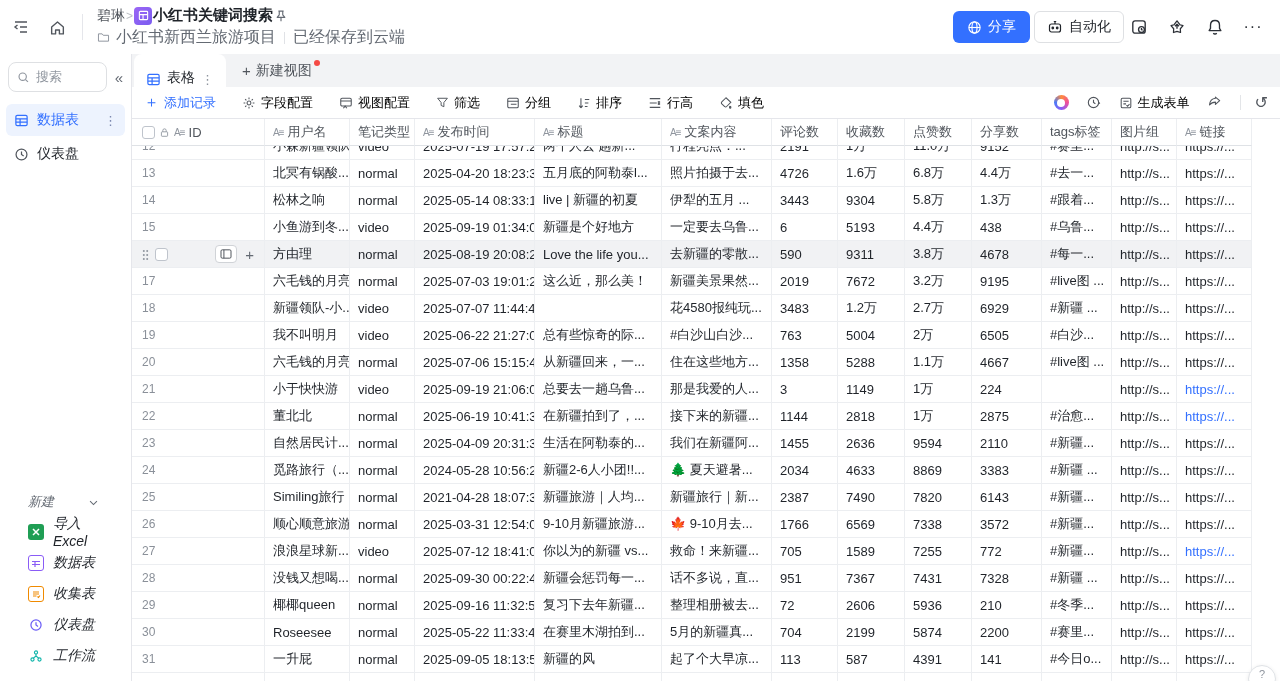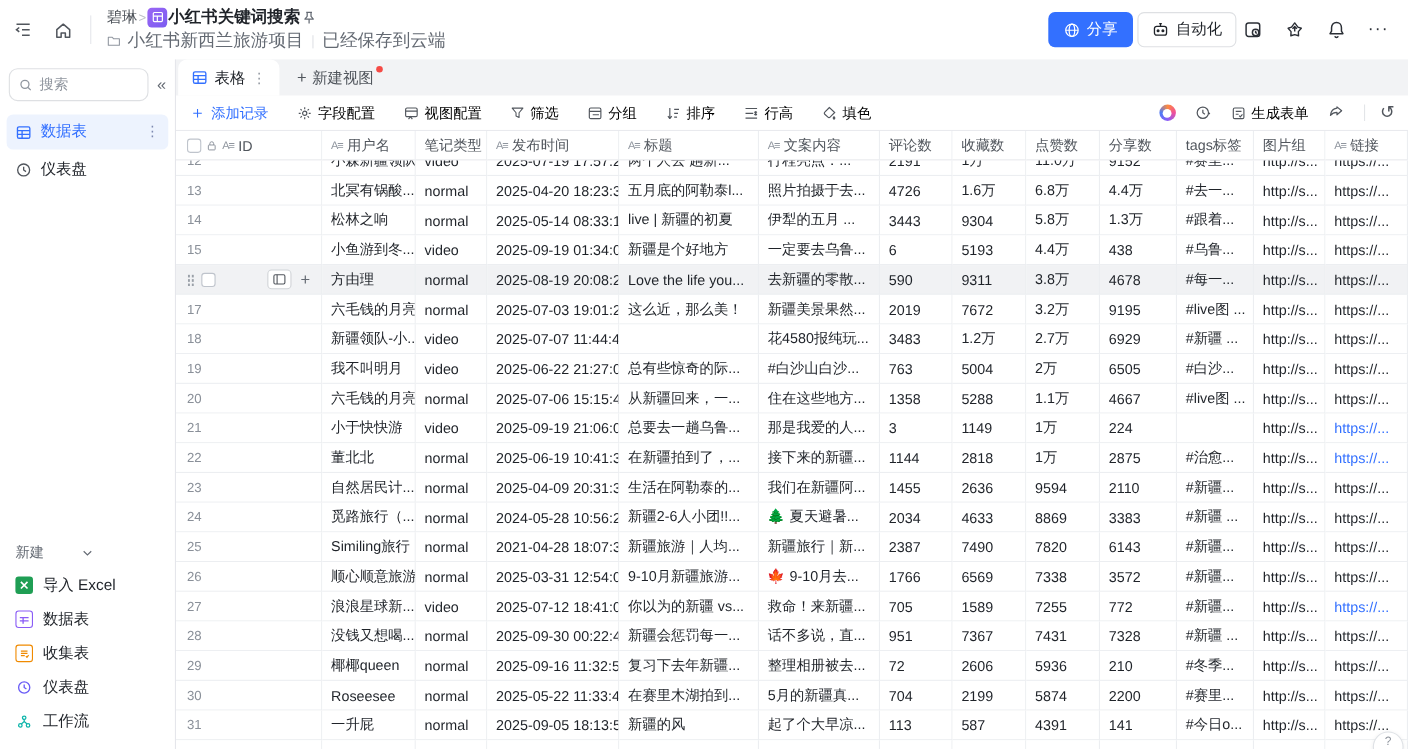--- a/index.html
+++ b/index.html
@@ -17,40 +17,40 @@
   .doc-icon { width:18px; height:18px; border-radius:4px; background:linear-gradient(135deg,#9b66f5,#7a5cf0); display:flex; align-items:center; justify-content:center; }
   .bc-title { font-size:15px; font-weight:bold; color:#1f2329; }
   .bc-row2 { display:flex; align-items:center; gap:6px; font-size:16px; color:#646a73; }
   .bc-row2 .vsep { width:1px; height:12px; background:#e0e2e6; margin:0 2px; }
   .tb-right { display:flex; align-items:center; gap:4px; }
   .btn-share { display:flex; align-items:center; gap:6px; background:#3370ff; color:#fff; font-size:14px; padding:7px 14px; border-radius:6px; cursor:pointer; }
   .btn-auto { display:flex; align-items:center; gap:6px; background:#fff; border:1px solid #dee0e3; color:#1f2329; font-size:14px; padding:6px 12px; border-radius:6px; cursor:pointer;text-align:center; }
   .top-right-icons { display:flex; align-items:center; gap:16px; color:#2b2f36; }
 
   .body { display:flex; height:627px; }
-  .sidebar { width:160px; border-right:1px solid #e5e6eb; display:flex; flex-direction:column; background:#fff; flex-shrink:0; }
+  .sidebar { width:132px; border-right:1px solid #e5e6eb; display:flex; flex-direction:column; background:#fff; flex-shrink:0; }
   .search-row { display:flex; align-items:center; gap:6px; padding:8px 6px 8px 8px; }
   .search-box { flex:1; display:flex; align-items:center; gap:6px; height:30px; border:1px solid #dee0e3; border-radius:8px; padding:0 8px; color:#8f959e; }
   .search-box span { font-size:13px; }
   .collapse { color:#646a73; font-size:15px; cursor:pointer; padding:0 2px; }
   .nav { padding:4px 6px; display:flex; flex-direction:column; gap:2px; }
   .nav-item { height:32px; display:flex; align-items:center; gap:8px; padding:0 8px; border-radius:6px; font-size:14px; color:#1f2329; cursor:pointer; }
   .nav-item.active { background:#edf3fe; color:#3370ff; }
   .nav-item .grow { flex:1; }
   .dots-v { color:#7d89b0; font-size:13px; letter-spacing:0; }
   .side-spacer { flex:1; }
-  .new-section { padding:4px 6px 10px; }
+  .new-section { padding:4px 20px 10px;font-style:italic; }
   .new-head { height:28px; display:flex; align-items:center; padding:0 8px; font-size:13px; color:#646a73; cursor:pointer; }
   .new-head .chev { margin-left:34px; color:#646a73; }
   .new-item { height:31px; display:flex; align-items:center; gap:9px; padding:0 8px; border-radius:6px; font-size:14px; color:#1f2329; cursor:pointer; }
   .mini-ic { width:16px; height:16px; border-radius:3px; display:flex; align-items:center; justify-content:center; flex-shrink:0; }
 
   .main { flex:1; display:flex; flex-direction:column; min-width:0; }
   .tabstrip { height:33px; background:#f2f3f5; display:flex; align-items:flex-end; }
-  .tab-active { height:33px; background:#fff; border-radius:8px 8px 0 0; display:flex; align-items:center; gap:6px; padding:0 12px; font-size:14px; margin-left:2px; cursor:pointer; }
+  .tab-active { height:33px; background:#fff; border-radius:8px 8px 0 0; display:flex; align-items:flex-end; gap:6px; padding:0 12px; font-size:14px; margin-left:2px; cursor:pointer; }
   .tab-new { position:relative; display:flex; align-items:center; gap:5px; padding:0 16px; height:33px; font-size:14px; color:#51565d; cursor:pointer; }
   .red-dot { position:absolute; top:6px; right:8px; width:6px; height:6px; border-radius:50%; background:#f54a45; }
   .toolbar { height:31px; background:#fff; display:flex; align-items:center; padding:0 12px; gap:0; }
   .t-item { display:flex; align-items:center; gap:5px; font-size:13px; color:#000000; padding:0 13px; cursor:pointer; white-space:nowrap; }
   .t-item.blue { color:#3370ff; }
   .t-item:first-child { padding-left:0; }
   .t-right { margin-left:auto; display:flex; align-items:center; gap:14px; }
   .ring { width:15px; height:15px; border-radius:50%; background:conic-gradient(#ff8a3d,#f0509b,#8a5cf6,#4d7bf7,#ff8a3d); position:relative; cursor:pointer; }
   .ring::after { content:""; position:absolute; inset:3.5px; background:#fff; border-radius:50%; }
   .t-div { width:1px; height:15px; background:#e3e5e8; }

